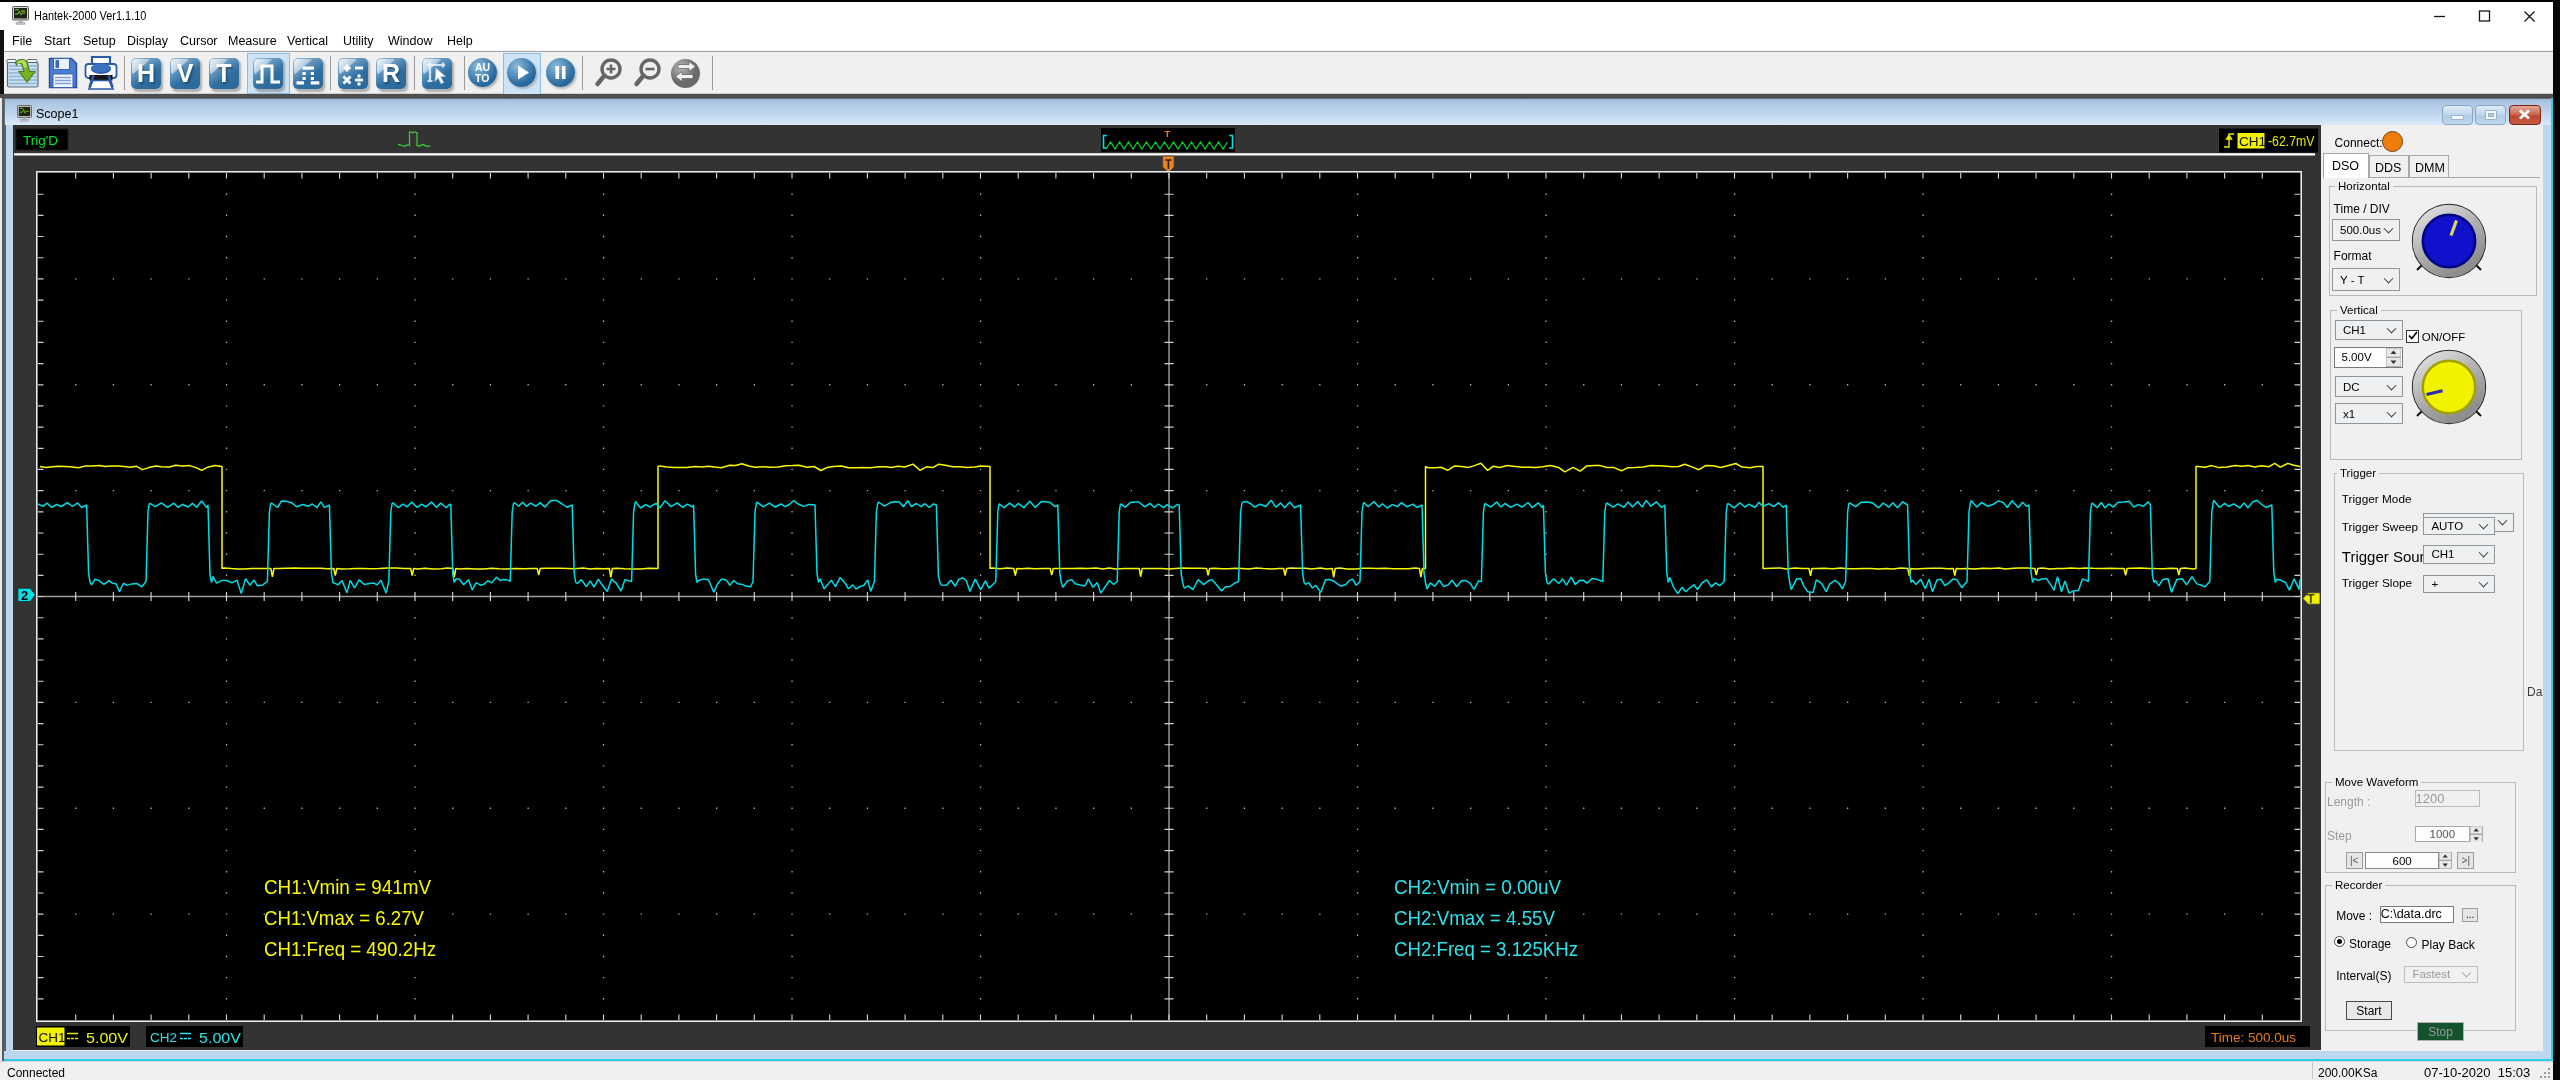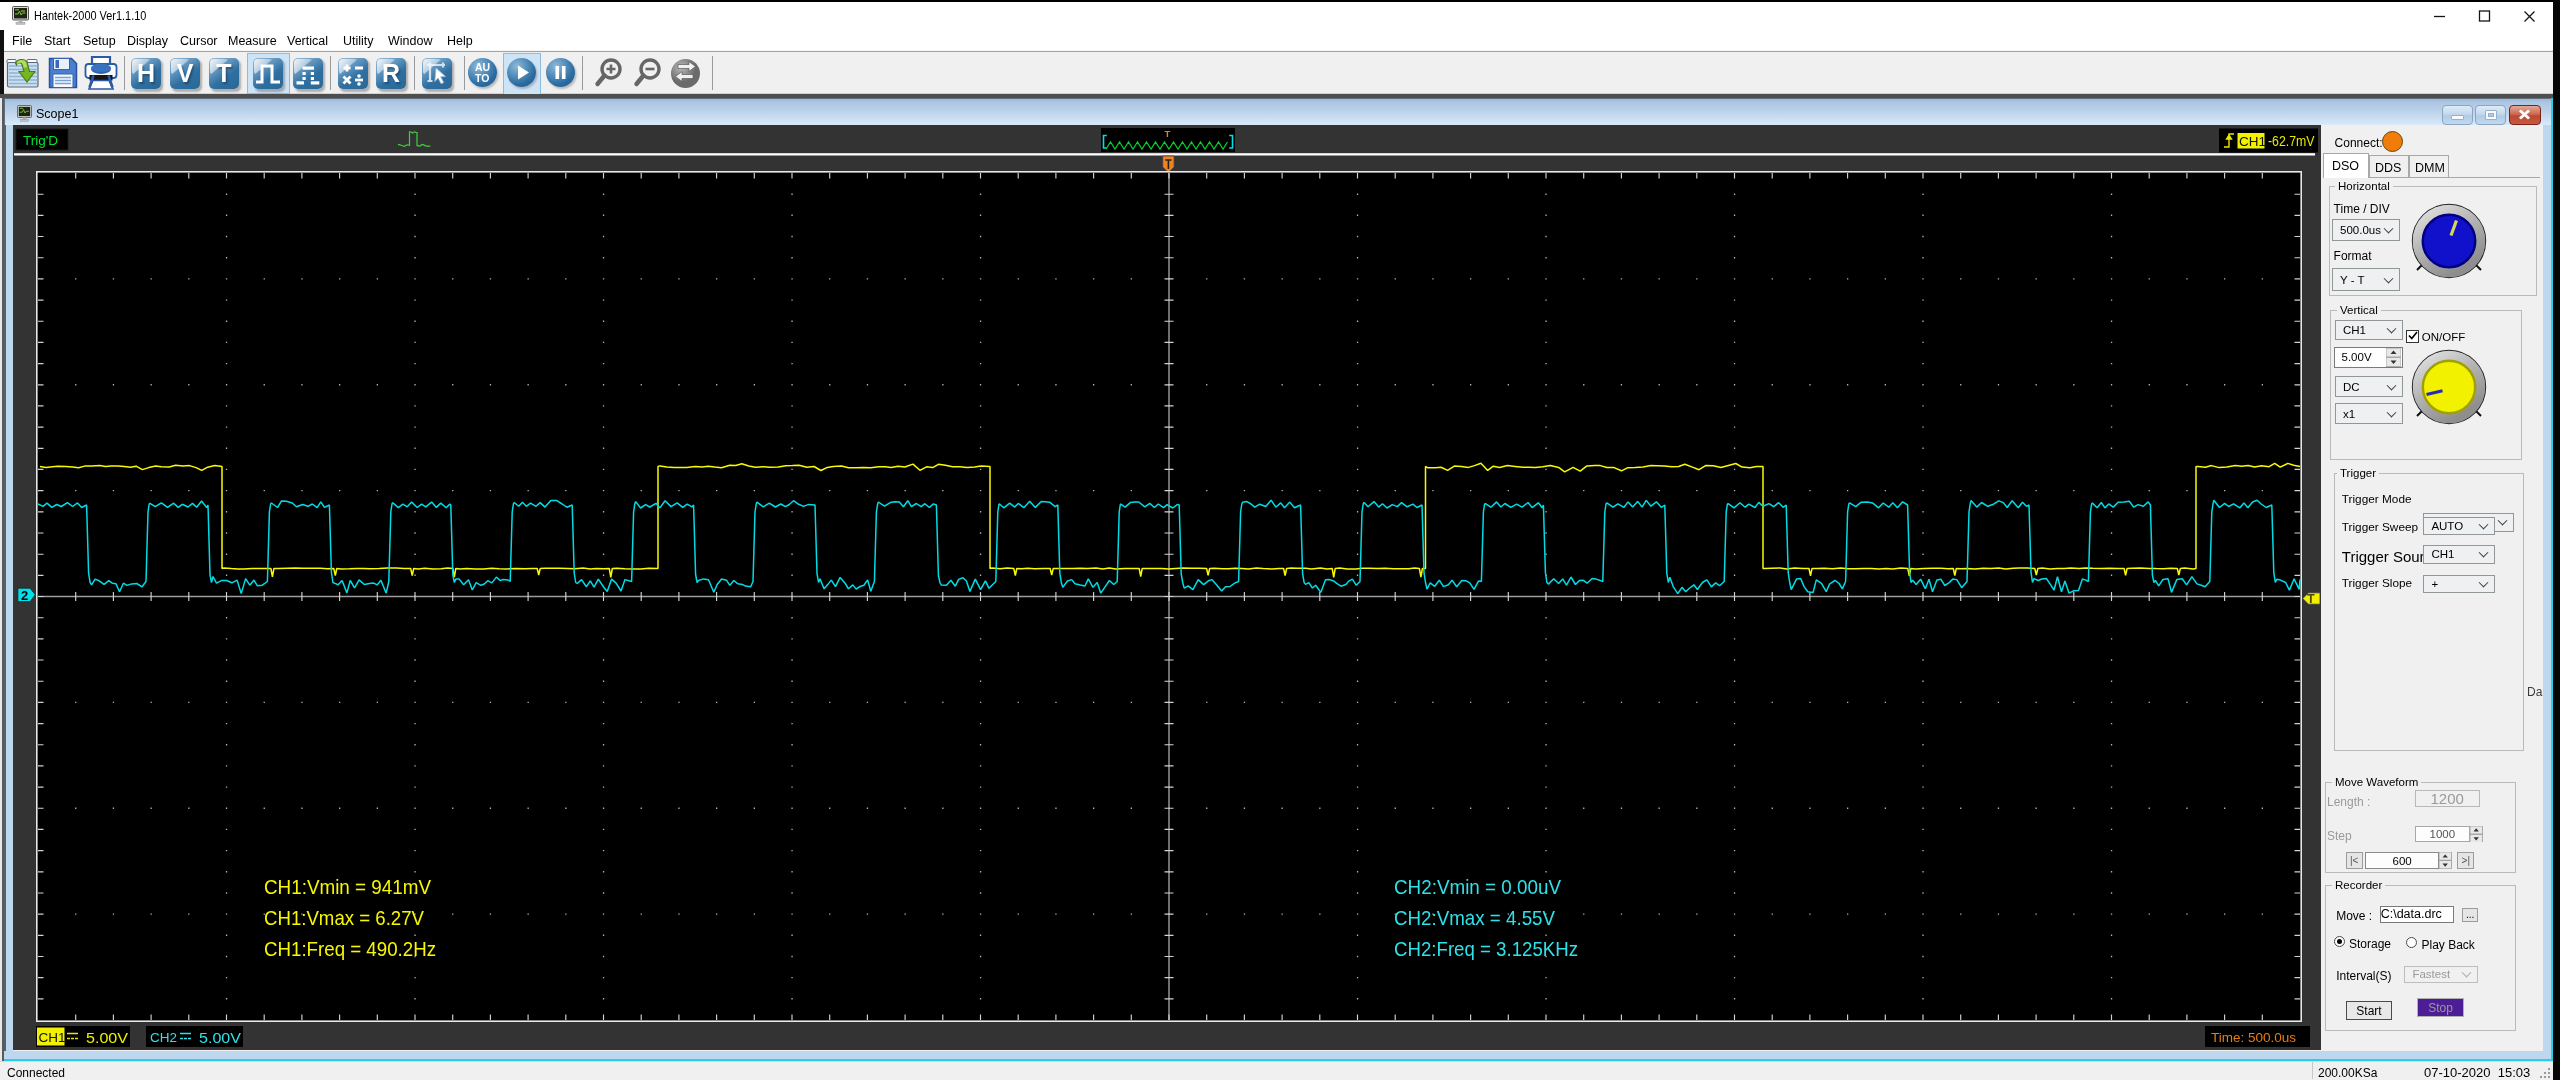--- a/index.html
+++ b/index.html
@@ -318,21 +318,21 @@
 <div class="lbl" style="left:2341.8px;top:519.5px;font-size:11.8px">Trigger Sweep</div>
 <div class="combo" style="left:2423.4px;top:516.6px;width:71.3px;height:18.6px">AUTO<span class="chev"></span></div>
 <div class="lbl" style="left:2341.8px;top:548.2px;font-size:15px">Trigger Source</div>
 <div class="combo" style="left:2423.4px;top:545.2px;width:71.3px;height:18.6px">CH1<span class="chev"></span></div>
 <div class="lbl" style="left:2341.8px;top:576.3px;font-size:11.8px">Trigger Slope</div>
 <div class="combo" style="left:2423.4px;top:574.6px;width:71.3px;height:18.6px">+<span class="chev"></span></div>
 <div class="lbl" style="left:2527px;top:685px;color:#3a3a3a;font-size:12px">Da</div>
 <div class="gbox" style="left:2325.1px;top:782.3px;width:191px;height:91.1px"></div>
 <div class="glab" style="left:2332px;top:776px">Move Waveform</div>
 <div class="lbl" style="left:2327px;top:794.5px;color:#9a9a9a">Length :</div>
-<div class="abs" style="left:2414.6px;top:790.4px;width:65.2px;height:17px;background:#f0f0f0;border:1px solid #b8b8b8;font-size:15px;color:#9a9a9a;text-align:center;line-height:16px">1200</div>
+<div class="abs" style="left:2414.6px;top:790.4px;width:65.2px;height:17px;background:#f0f0f0;border:1px solid #b8b8b8;font-size:13px;color:#9a9a9a;line-height:16px">1200</div>
 <div class="lbl" style="left:2327px;top:828.6px;color:#9a9a9a">Step</div>
 <div class="abs" style="left:2414.6px;top:825.7px;width:55.4px;height:16.6px;background:#fdfdfd;border:1px solid #a8a8a8;font-size:11.5px;color:#555;text-align:center;line-height:15.5px">1000</div>
 <svg class="abs" style="left:2470px;top:825.7px" width="12.5" height="16.6" viewBox="0 0 12.5 16.6">
 <rect x="0" y="0" width="12.5" height="8" fill="#e8e8e8" stroke="#9a9a9a" stroke-width="0.8"></rect>
 <rect x="0" y="8.4" width="12.5" height="8" fill="#e8e8e8" stroke="#9a9a9a" stroke-width="0.8"></rect>
 <path d="M6.2 2.2l2.7 3.2H3.5zM6.2 14.5l-2.7-3.2h5.4z" fill="#333"></path>
   </svg>
 <div class="btn" style="left:2345.6px;top:852.1px;width:17px;height:17px;font-size:10px;color:#555">|&lt;</div>
 <div class="abs" style="left:2364.8px;top:852.1px;width:74.6px;height:17px;background:#fdfdfd;border:1px solid #8a8a8a;font-size:11.5px;color:#000;text-align:center;line-height:16px">600</div>
 <svg class="abs" style="left:2439.4px;top:852.1px" width="12.5" height="17" viewBox="0 0 12.5 17">
@@ -346,21 +346,21 @@
 <div class="lbl" style="left:2336.2px;top:909.4px">Move :</div>
 <div class="abs" style="left:2379.7px;top:906.2px;width:74.6px;height:17px;background:#fff;border:1px solid #7a7a7a;font-size:12.5px;color:#000;text-align:left;line-height:14.5px">C:\data.drc</div>
 <div class="btn" style="left:2461.9px;top:907.5px;width:16.6px;height:14.1px;font-size:10px">...</div>
 <div class="radio sel" style="left:2333.6px;top:936.3px"></div>
 <div class="lbl" style="left:2349px;top:936.5px">Storage</div>
 <div class="radio" style="left:2406.4px;top:937.4px"></div>
 <div class="lbl" style="left:2421.5px;top:937.5px">Play Back</div>
 <div class="lbl" style="left:2336.2px;top:969.4px">Interval(S)</div>
 <div class="combo dis" style="left:2404.4px;top:965.9px;width:73.3px;height:17px">Fastest<span class="chev"></span></div>
 <div class="btn" style="left:2345.6px;top:1001.2px;width:46.8px;height:19.2px;background:#e8e8e8;border:1.4px solid #4a4a4a">Start</div>
-<div class="btn" style="left:2417.1px;top:998px;width:46.9px;height:19.2px;background:#4c1d95;border-color:#b0b0b0;color:#9a9a9a">Stop</div>
+<div class="btn" style="left:2417.1px;top:1022px;width:46.9px;height:19.2px;background:#14532d;border-color:#b0b0b0;color:#9a9a9a">Stop</div>
 <div class="abs" style="left:0;top:1060.5px;width:2552.5px;height:19.5px;background:#f0f0f0;border-top:1px solid #d5d5d5"></div>
 <div class="abs" style="left:7px;top:1065.5px;font-size:12px;color:#000">Connected</div>
 <div class="abs" style="left:2311.8px;top:1062px;width:1.2px;height:17px;background:#c8c8c8"></div>
 <div class="abs" style="left:2318px;top:1065.5px;font-size:12px;color:#000">200.00KSa</div>
 <div class="abs" style="left:2424px;top:1064.5px;font-size:13px;color:#000">07-10-2020&nbsp;&nbsp;15:03</div>
 <svg class="abs" style="left:2540px;top:1068px" width="11" height="11" viewBox="0 0 11 11">
 <g fill="#9a9a9a">
       <rect x="8" y="0" width="2" height="2"></rect>
       <rect x="8" y="4" width="2" height="2"></rect>
       <rect x="8" y="8" width="2" height="2"></rect>

